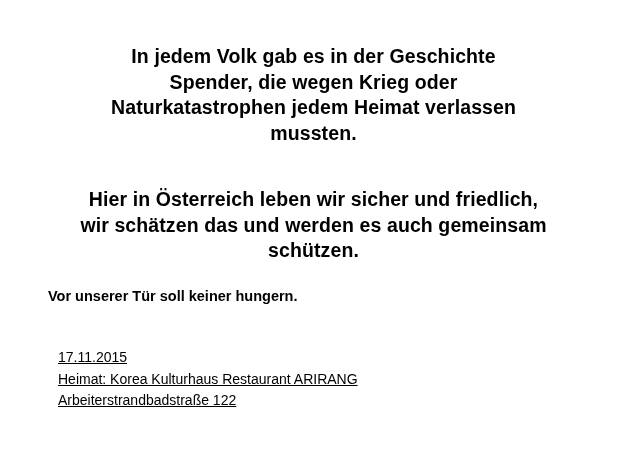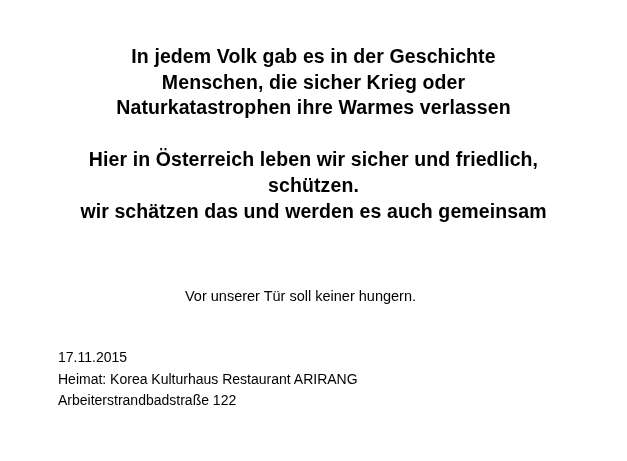--- a/index.html
+++ b/index.html
@@ -25,61 +25,62 @@
     top: 44px;
     left: 52px;
     width: 523px;
     text-align: center;
     font-size: 19.5px;
     font-weight: bold;
     line-height: 1.32;
     letter-spacing: 0.1px;
   }
   .headline-block .para2 {
-    margin-top: 26px;
+    margin-top: 40px;
   }
   .subline-block {
     position: absolute;
     top: 286px;
-    left: 19px;
+    left: 48px;
     width: 563px;
-    text-align: center;
     font-size: 14.5px;
     line-height: 1.5;
-    font-weight: normal;
+    font-weight: bold;
   }
   .donor-block {
     position: absolute;
     top: 347px;
     left: 58px;
     width: 520px;
     text-align: left;
     font-size: 14px;
     line-height: 1.55;
     font-weight: normal;
   }
   .donor-block div {
     white-space: nowrap;
+    text-decoration: underline;
   }
 </style>
 </head>
 <body>
 
 <div class="page">
 
   <div class="headline-block">
     <div class="para1">
       <div>In jedem Volk gab es in der Geschichte</div>
-      <div>Menschen, die sicher Krieg oder</div>
-      <div>Naturkatastrophen ihre Warmes  verlassen</div>
+      <div>Spender, die wegen Krieg oder</div>
+      <div>Naturkatastrophen jedem Heimat  verlassen</div>
+      <div>mussten.</div>
     </div>
     <div class="para2">
       <div>Hier in Österreich leben wir sicher und friedlich,</div>
+      <div>wir schätzen das und werden es auch gemeinsam</div>
       <div>schützen.</div>
-      <div>wir schätzen das und werden es auch gemeinsam</div>
     </div>
   </div>
 
   <div class="subline-block">
     <div>Vor unserer Tür soll keiner hungern.</div>
   </div>
 
   <div class="donor-block">
     <div>17.11.2015</div>
     <div>Heimat: Korea Kulturhaus Restaurant ARIRANG</div>

